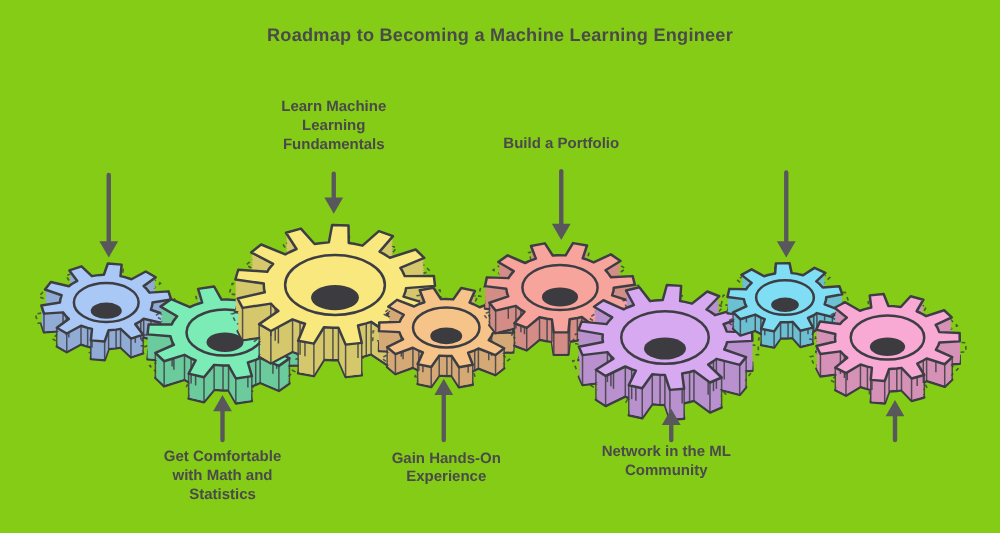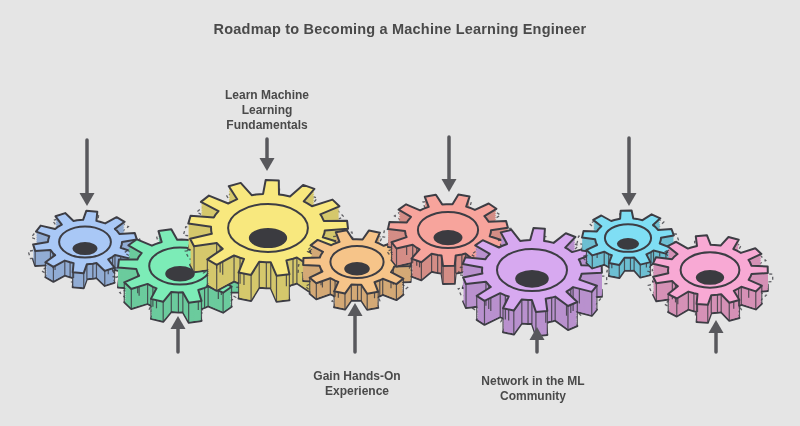--- a/index.html
+++ b/index.html
@@ -1,29 +1,28 @@
 <!DOCTYPE html>
 <html><head>
 <meta charset="utf-8">
 <style>
   html,body { margin:0; padding:0; background:#ffffff; }
   .canvas {
-    position:relative; width:800px; height:426px; background:#e5e5e5;
+    position:relative; width:800px; height:426px; background:#84cc16;
     overflow:hidden; font-family:"Liberation Sans", sans-serif;
   }
   .title {
     position:absolute; left:400px; top:21px; transform:translateX(-50%);
     white-space:nowrap; font-size:14.5px; font-weight:bold; color:#4a4a4a;
     letter-spacing:0.2px;
   }
   .lbl {
     position:absolute; transform:translateX(-50%); text-align:center;
     font-size:12px; font-weight:bold; line-height:15px; color:#4a4a4a;
     white-space:pre-line;
-    margin-top:10px;
   }
   #scene { position:absolute; left:0; top:0; }
 </style>
 </head>
 <body>
 
 <div class="canvas">
   <div class="title">Roadmap to Becoming a Machine Learning Engineer</div>
 
   <svg id="scene" width="800" height="426" viewBox="0 0 800 426">
@@ -366,20 +365,24 @@
       <g>
         <line x1="629" y1="138" x2="629" y2="193" stroke="#58585c" stroke-width="3.5" stroke-linecap="round"></line>
         <polygon points="629,206 621.5,193 636.5,193" fill="#58585c"></polygon>
       </g>
       <g>
         <line x1="716" y1="352" x2="716" y2="333" stroke="#58585c" stroke-width="3.5" stroke-linecap="round"></line>
         <polygon points="716,320 708.5,333 723.5,333" fill="#58585c"></polygon>
       </g>
     </svg>
 
+  <div class="lbl" style="left:178px; top:358px; width:150px">Get Comfortable
+with Math and
+Statistics</div>
   <div class="lbl" style="left:267px; top:78px;  width:140px">Learn Machine
 Learning
 Fundamentals</div>
   <div class="lbl" style="left:357px; top:359px; width:140px">Gain Hands-On
 Experience</div>
-  <div class="lbl" style="left:533px; top:364px; width:160px">Network in the ML
+  <div class="lbl" style="left:449px; top:107px; width:150px">Build a Portfolio</div>
+  <div class="lbl" style="left:533px; top:354px; width:160px">Network in the ML
 Community</div>
 </div>
 
 </body></html>

